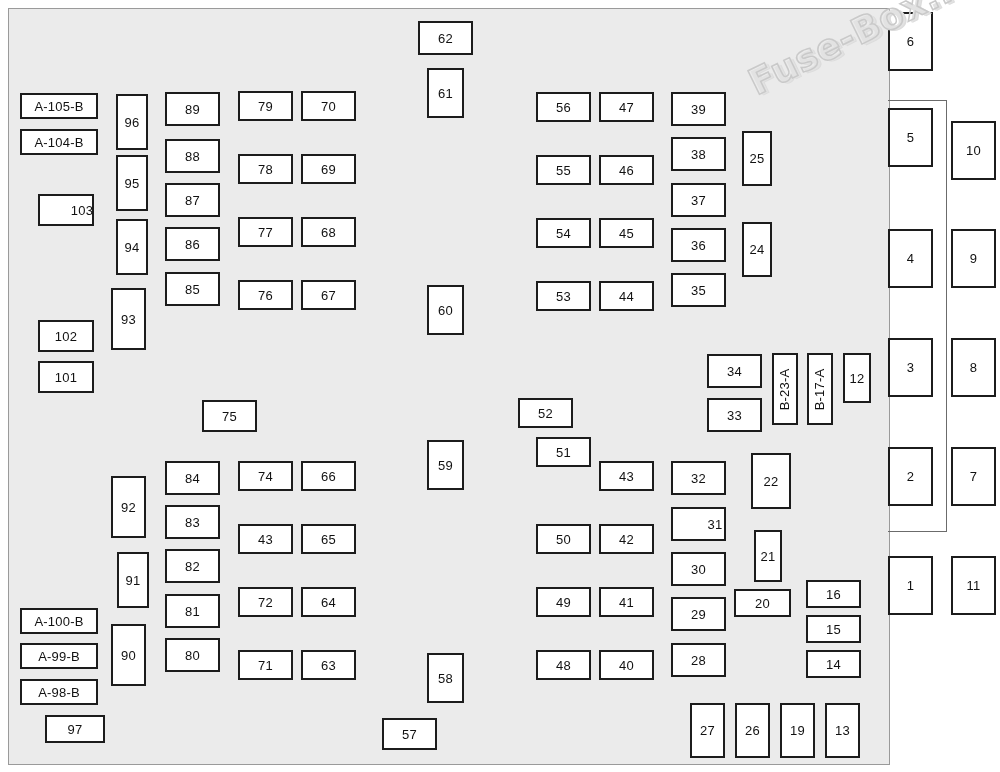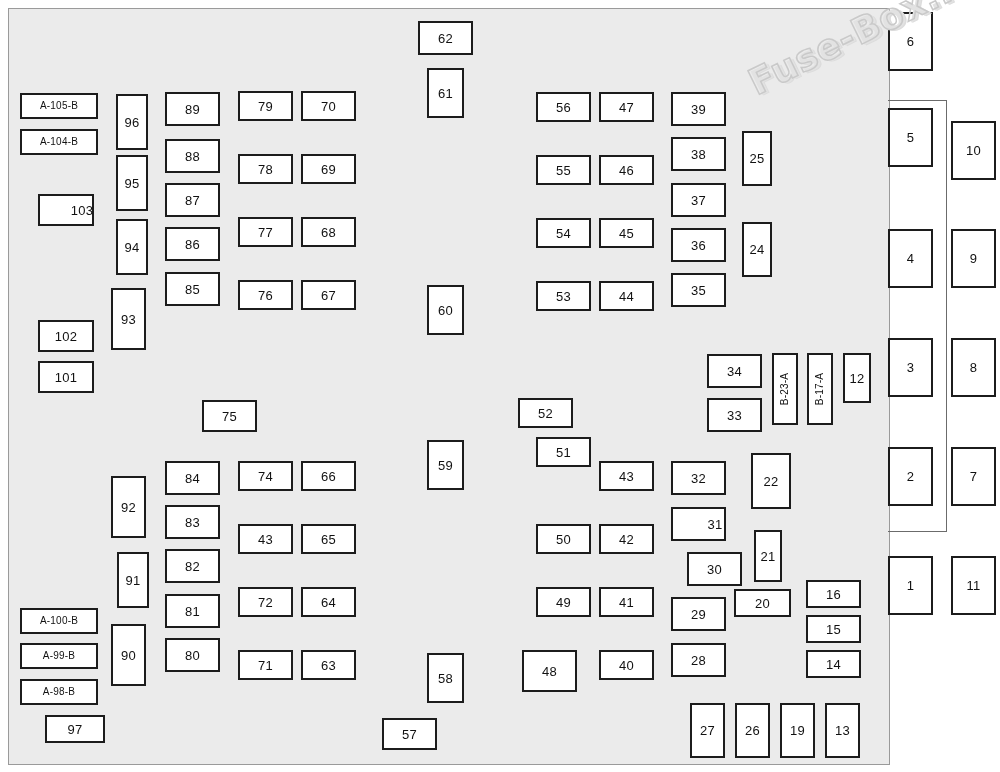--- a/index.html
+++ b/index.html
@@ -48,21 +48,21 @@
     box-sizing: border-box;
     display: flex;
     align-items: center;
     justify-content: center;
     color: #111111;
     font-size: 13px;
     font-family: "Liberation Sans", sans-serif;
     line-height: 1;
     letter-spacing: .2px;
   }
-  .slot.code  { font-size: 10px; }
+  .slot.code  { font-size: 13px; }
   
   .slot.vert > span {
     display: block;
     transform: rotate(-90deg);
     white-space: nowrap;
   }
   
   #watermark {
     position: absolute;
     left: 742px;
@@ -259,21 +259,21 @@
       </div>
       <div class="slot" style="left: 536px; top: 437px; width: 55px; height: 30px;">
         <span>51</span>
       </div>
       <div class="slot" style="left: 536px; top: 524px; width: 55px; height: 30px;">
         <span>50</span>
       </div>
       <div class="slot" style="left: 536px; top: 587px; width: 55px; height: 30px;">
         <span>49</span>
       </div>
-      <div class="slot" style="left: 522px; top: 650px; width: 55px; height: 42px;">
+      <div class="slot" style="left: 536px; top: 650px; width: 55px; height: 30px;">
         <span>48</span>
       </div>
       <div class="slot" style="left: 599px; top: 92px; width: 55px; height: 30px;">
         <span>47</span>
       </div>
       <div class="slot" style="left: 599px; top: 155px; width: 55px; height: 30px;">
         <span>46</span>
       </div>
       <div class="slot" style="left: 599px; top: 218px; width: 55px; height: 30px;">
         <span>45</span>
@@ -313,21 +313,21 @@
       </div>
       <div class="slot" style="left: 707px; top: 398px; width: 55px; height: 34px;">
         <span>33</span>
       </div>
       <div class="slot" style="left: 671px; top: 461px; width: 55px; height: 34px;">
         <span>32</span>
       </div>
       <div class="slot" style="left: 671px; top: 507px; width: 55px; height: 34px; padding-left: 33px;">
         <span>31</span>
       </div>
-      <div class="slot" style="left: 671px; top: 552px; width: 55px; height: 34px; margin-left: 16px;">
+      <div class="slot" style="left: 671px; top: 552px; width: 55px; height: 34px;">
         <span>30</span>
       </div>
       <div class="slot" style="left: 671px; top: 597px; width: 55px; height: 34px;">
         <span>29</span>
       </div>
       <div class="slot" style="left: 671px; top: 643px; width: 55px; height: 34px;">
         <span>28</span>
       </div>
       <div class="slot" style="left: 690px; top: 703px; width: 35px; height: 55px;">
         <span>27</span>

